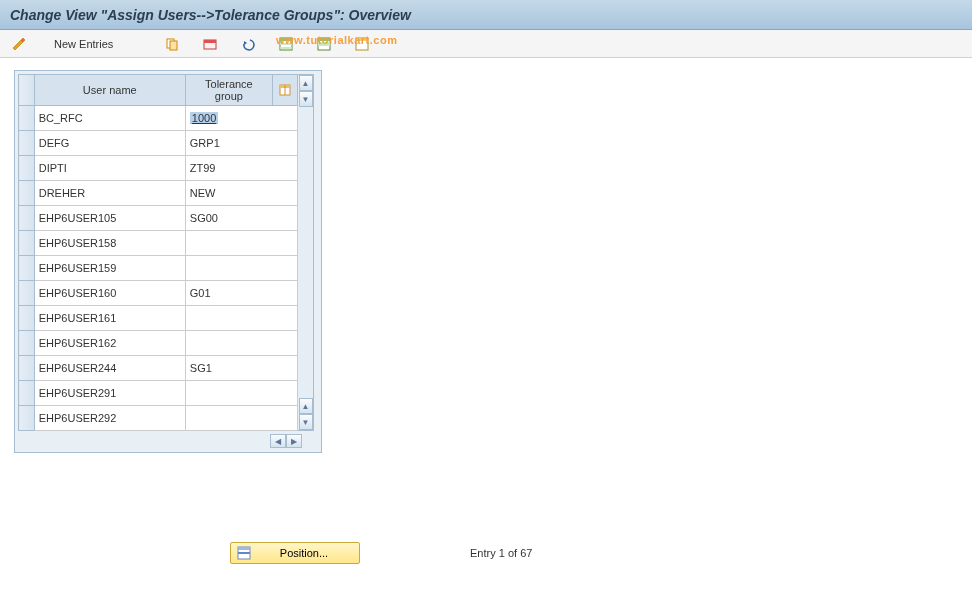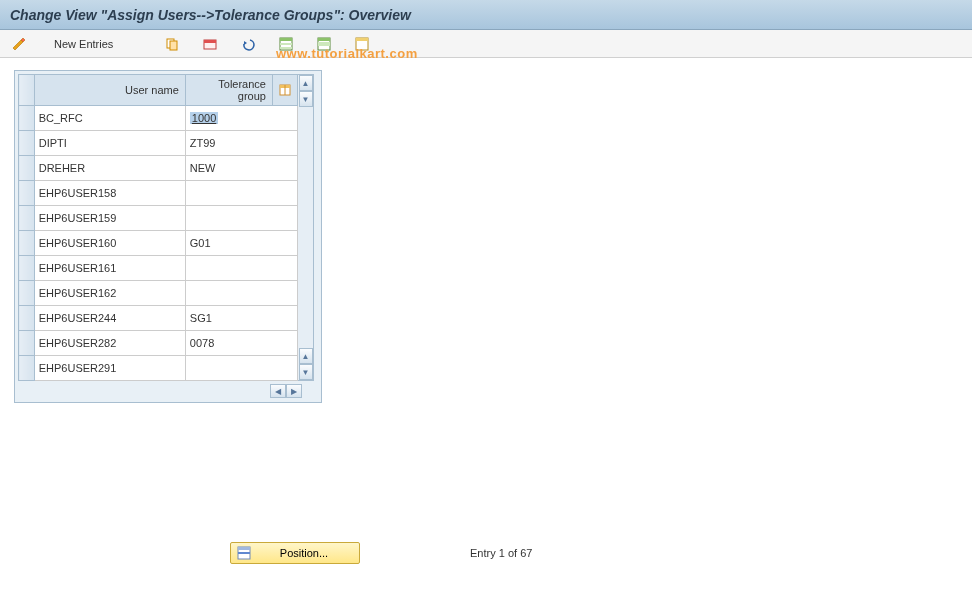--- a/index.html
+++ b/index.html
@@ -52,22 +52,22 @@
       border: none;
       padding: 2px 6px;
       cursor: pointer;
       font-size: 11px;
       color: #333;
     }
     .toolbar-sep { width: 4px; }
     .watermark {
       position: absolute;
       left: 276px;
-      top: 16px;
-      font-size: 13px;
+      top: 4px;
+      font-size: 11px;
       font-weight: bold;
       color: #f4a040;
       letter-spacing: 0.5px;
       pointer-events: none;
     }
     .content {
       padding: 12px 14px;
     }
     .table-container {
       width: 308px;
@@ -80,21 +80,21 @@
       display: flex;
     }
     .table-grid {
       border-collapse: collapse;
       background: #fff;
       width: 280px;
     }
     .table-grid th {
       background: #d6e3ee;
       border: 1px solid #a8bed0;
-      text-align: right;
+      text-align: center;
       padding: 3px 6px;
       font-weight: normal;
       font-size: 11px;
       color: #333;
       height: 20px;
     }
     .th-config {
       width: 18px;
       background: #d6e3ee;
       border: 1px solid #a8bed0;
@@ -282,30 +282,40 @@
           </tr>
         </thead>
         <tbody id="table-body">
             <tr>
               <td class="row-selector"></td>
               <td class="col-user">BC_RFC</td>
               <td class="col-tol" colspan="2"><span class="cell-selected">1000</span></td>
             </tr>
             <tr>
               <td class="row-selector"></td>
+              <td class="col-user">DEFG</td>
+              <td class="col-tol" colspan="2">GRP1</td>
+            </tr>
+            <tr>
+              <td class="row-selector"></td>
               <td class="col-user">DIPTI</td>
               <td class="col-tol" colspan="2">ZT99</td>
             </tr>
             <tr>
               <td class="row-selector"></td>
               <td class="col-user">DREHER</td>
               <td class="col-tol" colspan="2">NEW</td>
             </tr>
             <tr>
               <td class="row-selector"></td>
+              <td class="col-user">EHP6USER105</td>
+              <td class="col-tol" colspan="2">SG00</td>
+            </tr>
+            <tr>
+              <td class="row-selector"></td>
               <td class="col-user">EHP6USER158</td>
               <td class="col-tol" colspan="2"></td>
             </tr>
             <tr>
               <td class="row-selector"></td>
               <td class="col-user">EHP6USER159</td>
               <td class="col-tol" colspan="2"></td>
             </tr>
             <tr>
               <td class="row-selector"></td>
@@ -322,26 +332,26 @@
               <td class="col-user">EHP6USER162</td>
               <td class="col-tol" colspan="2"></td>
             </tr>
             <tr>
               <td class="row-selector"></td>
               <td class="col-user">EHP6USER244</td>
               <td class="col-tol" colspan="2">SG1</td>
             </tr>
             <tr>
               <td class="row-selector"></td>
-              <td class="col-user">EHP6USER282</td>
-              <td class="col-tol" colspan="2">0078</td>
-            </tr>
-            <tr>
-              <td class="row-selector"></td>
               <td class="col-user">EHP6USER291</td>
+              <td class="col-tol" colspan="2"></td>
+            </tr>
+            <tr>
+              <td class="row-selector"></td>
+              <td class="col-user">EHP6USER292</td>
               <td class="col-tol" colspan="2"></td>
             </tr>
           </tbody>
       </table>
       <div class="vscroll">
         <div class="vscroll-btn">▲</div>
         <div class="vscroll-btn">▼</div>
         <div class="vscroll-track"></div>
         <div class="vscroll-spacer"></div>
         <div class="vscroll-btn">▲</div>

